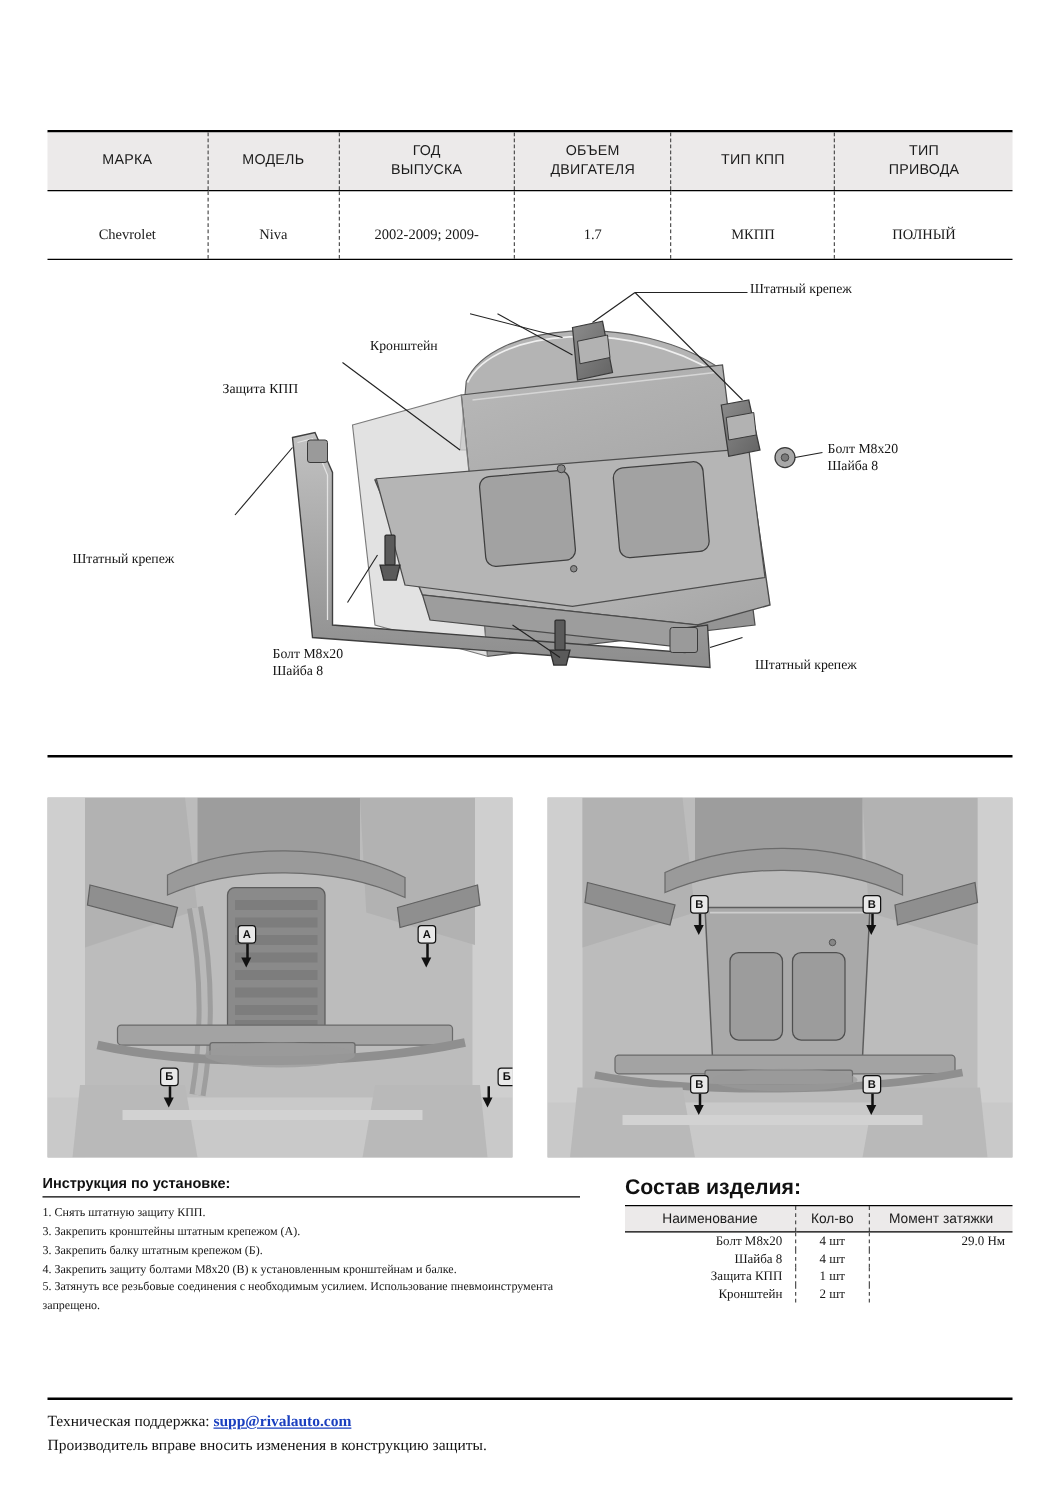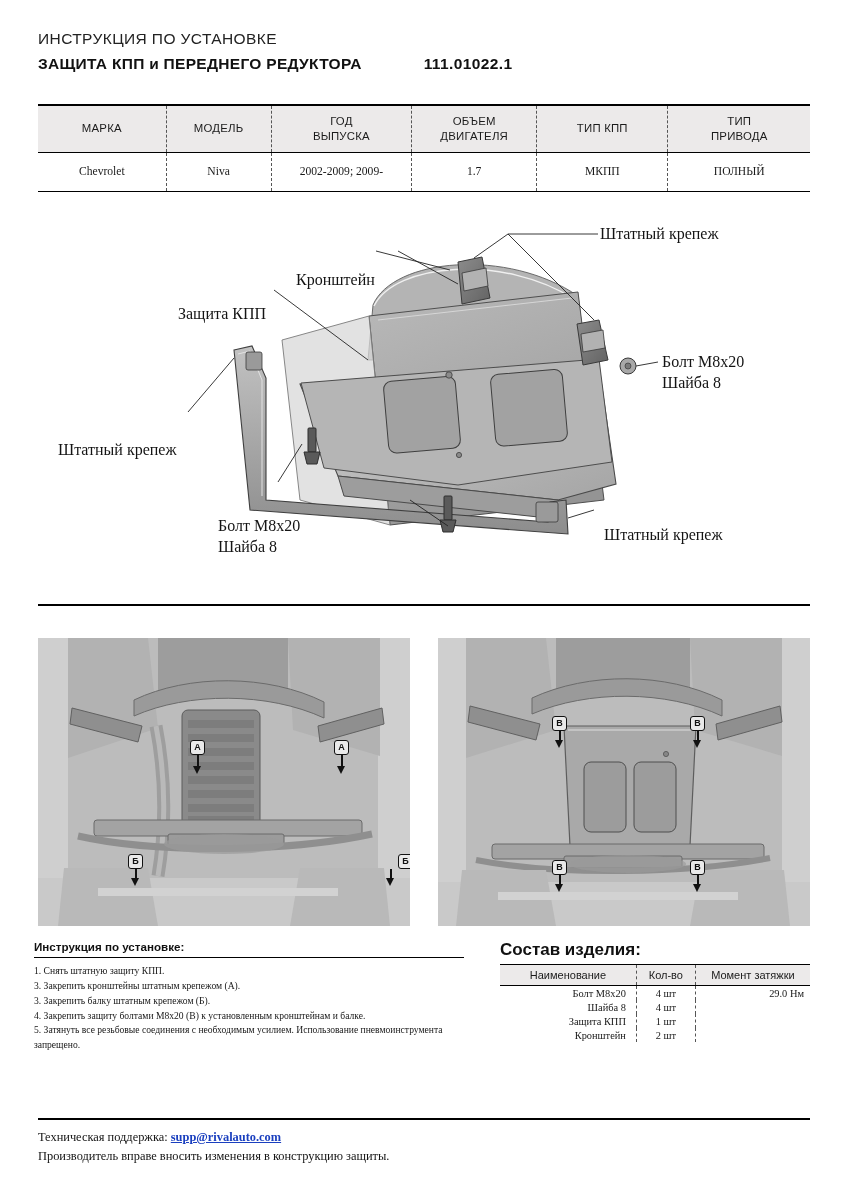--- a/index.html
+++ b/index.html
@@ -69,38 +69,38 @@
     text-align: center;
     line-height: 1.28;
     border-right: 1.2px dashed #555;
     letter-spacing: 0.2px;
   }
   .spec th:last-child { border-right: none; }
   .spec td {
     font-family: "Liberation Serif", serif;
     font-size: 11.6px;
     text-align: center;
-    padding: 12px 2px 13px;
+    padding: 28px 2px 13px;
     border-right: 1.2px dashed #555;
     border-top: 1.2px solid #000;
     color: #1a1a1a;
   }
   .spec td:last-child { border-right: none; }
 
   
   .diagram {
     position: absolute;
     left: 38px; top: 200px;
     width: 772px; height: 390px;
   }
   .diagram svg { display: block; }
   .lbl {
     position: absolute;
     font-family: "Liberation Serif", serif;
-    font-size: 16px;
+    font-size: 11px;
     color: #141414;
     white-space: nowrap;
     line-height: 1.3;
   }
 
   .rule {
     position: absolute;
     left: 38px;
     width: 772px;
     border-top: 2.2px solid #000;
@@ -220,27 +220,20 @@
     line-height: 1.55;
     color: #141414;
   }
   .footer-text a { color: #1a3fbf; text-decoration: underline; font-weight: bold; }
 </style>
 </head>
 <body>
 
 <div class="page">
 
-  <div class="hdr">
-    <div class="hdr-line1">ИНСТРУКЦИЯ ПО УСТАНОВКЕ</div>
-    <div class="hdr-line2">
-      <span>ЗАЩИТА КПП и ПЕРЕДНЕГО РЕДУКТОРА</span>
-      <span class="hdr-code">111.01022.1</span>
-    </div>
-  </div>
 
   <div class="spec">
     <table>
       <colgroup>
         <col style="width:16.6%">
           <col style="width:13.6%">
           <col style="width:18.2%">
         <col style="width:16.2%">
           <col style="width:17.0%">
           <col style="width:18.4%">

